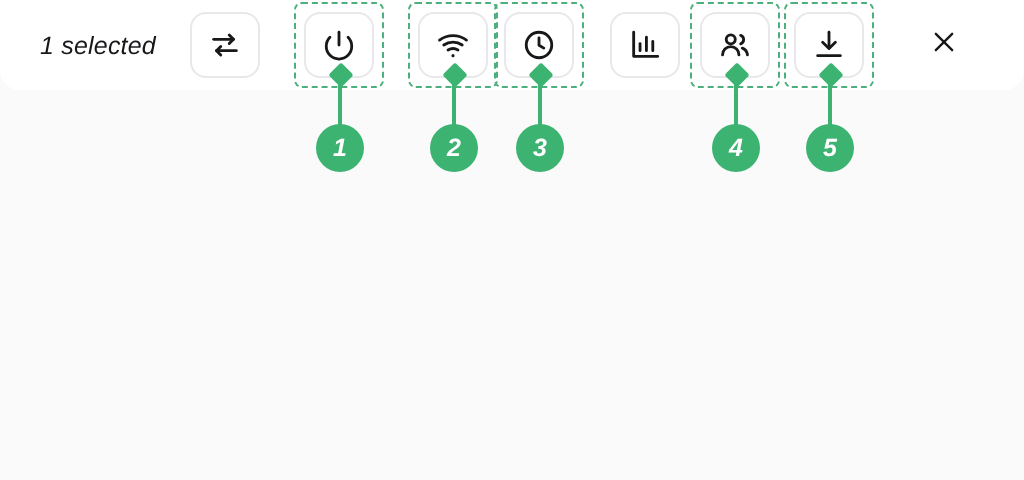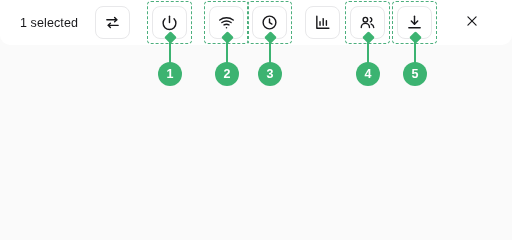--- a/index.html
+++ b/index.html
@@ -15,20 +15,21 @@
     font-family: "Liberation Sans", sans-serif;
     -webkit-font-smoothing: antialiased;
   }
 
   #page {
     position: absolute;
     left: 0; top: 0;
     width: 512px;
     height: 97px;
     background: #fafafa;
+    font-style: italic;
   }
 
   
   .toolbar {
     position: absolute;
     left: 0;
     top: 0;
     width: 512px;
     height: 45px;
     background: #ffffff;

